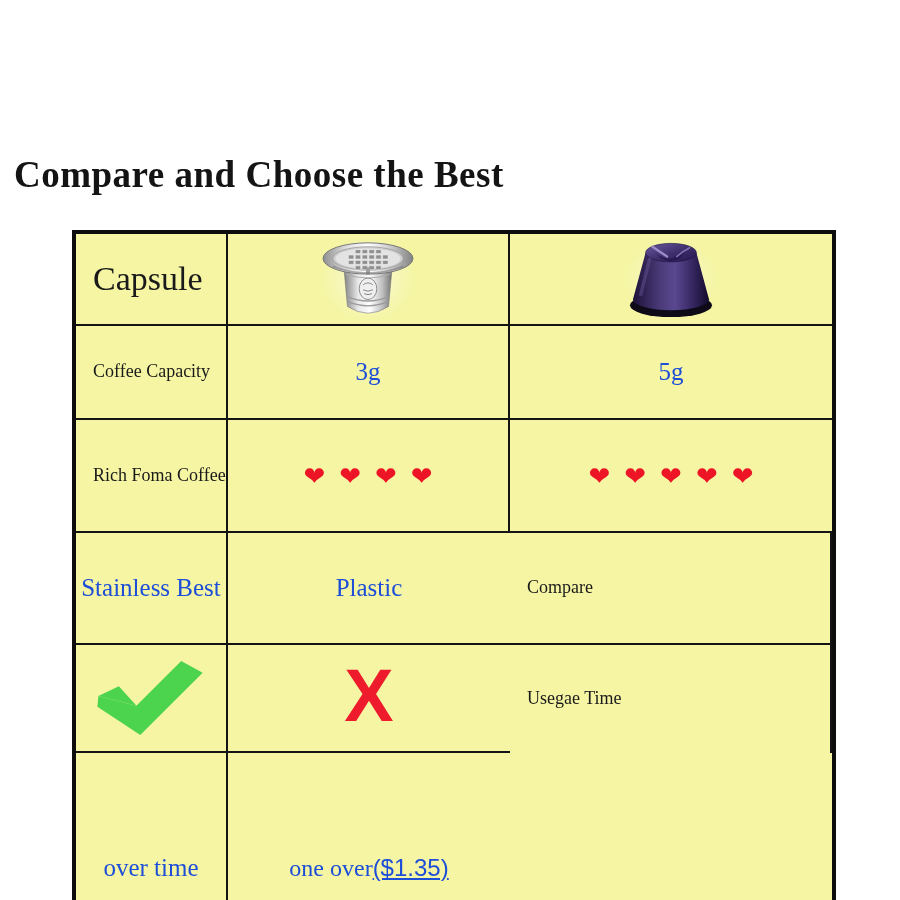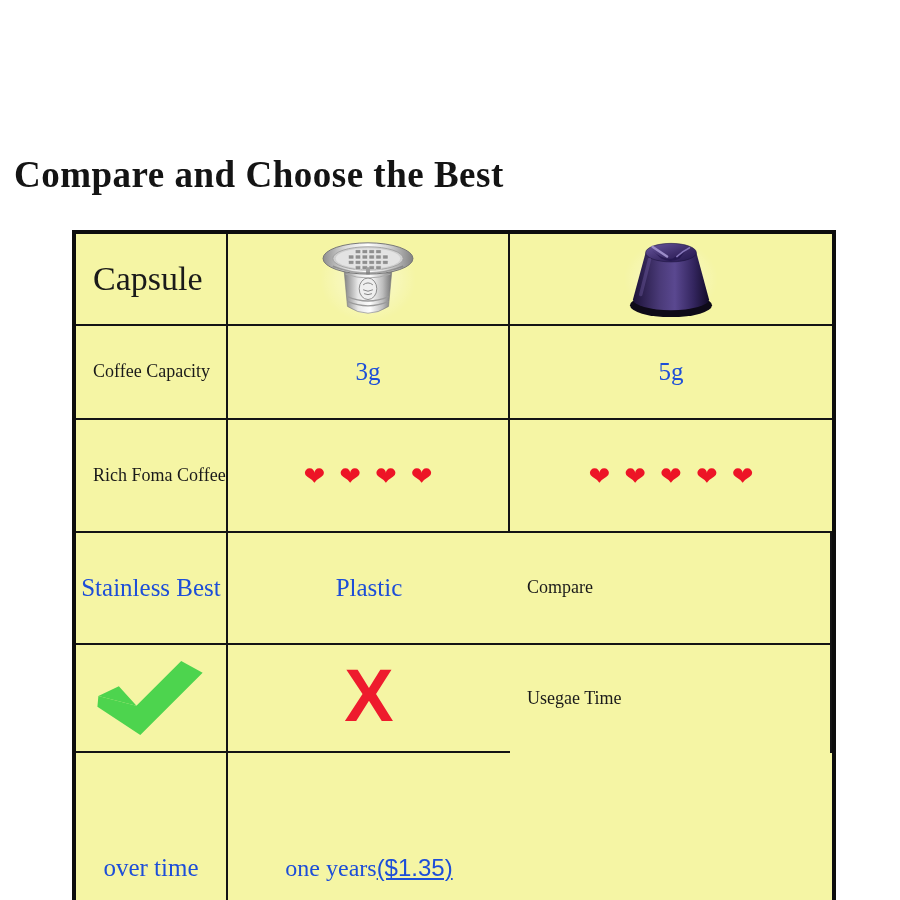--- a/index.html
+++ b/index.html
@@ -193,16 +193,16 @@
     <span class="x-mark">X</span>
   </div>
 
   <div class="cell label-cell r6">
     <span class="label">Usegae Time</span>
   </div>
   <div class="cell r6">
     <span class="value">over time</span>
   </div>
   <div class="cell c3 r6">
-    <span class="value value-sm"><span>one years</span><span class="usage-suffix">($1.35)</span></span>
+    <span class="value value-sm"><span>one over</span><span class="usage-suffix">($1.35)</span></span>
   </div>
 
 </div>
 
 </body></html>

